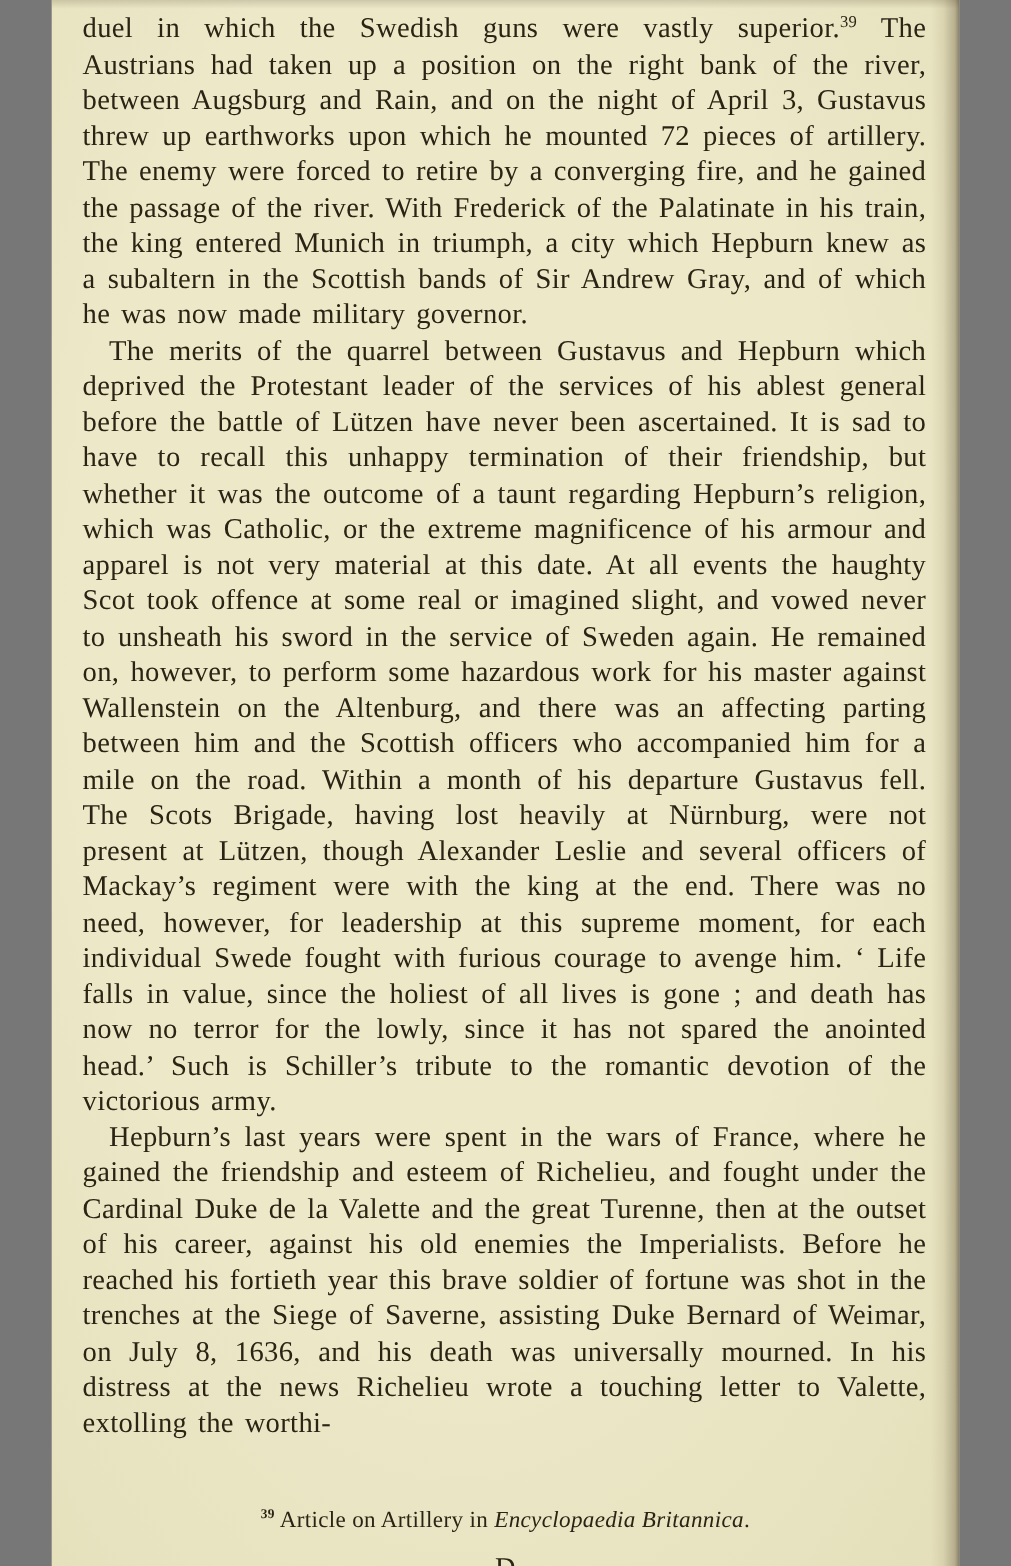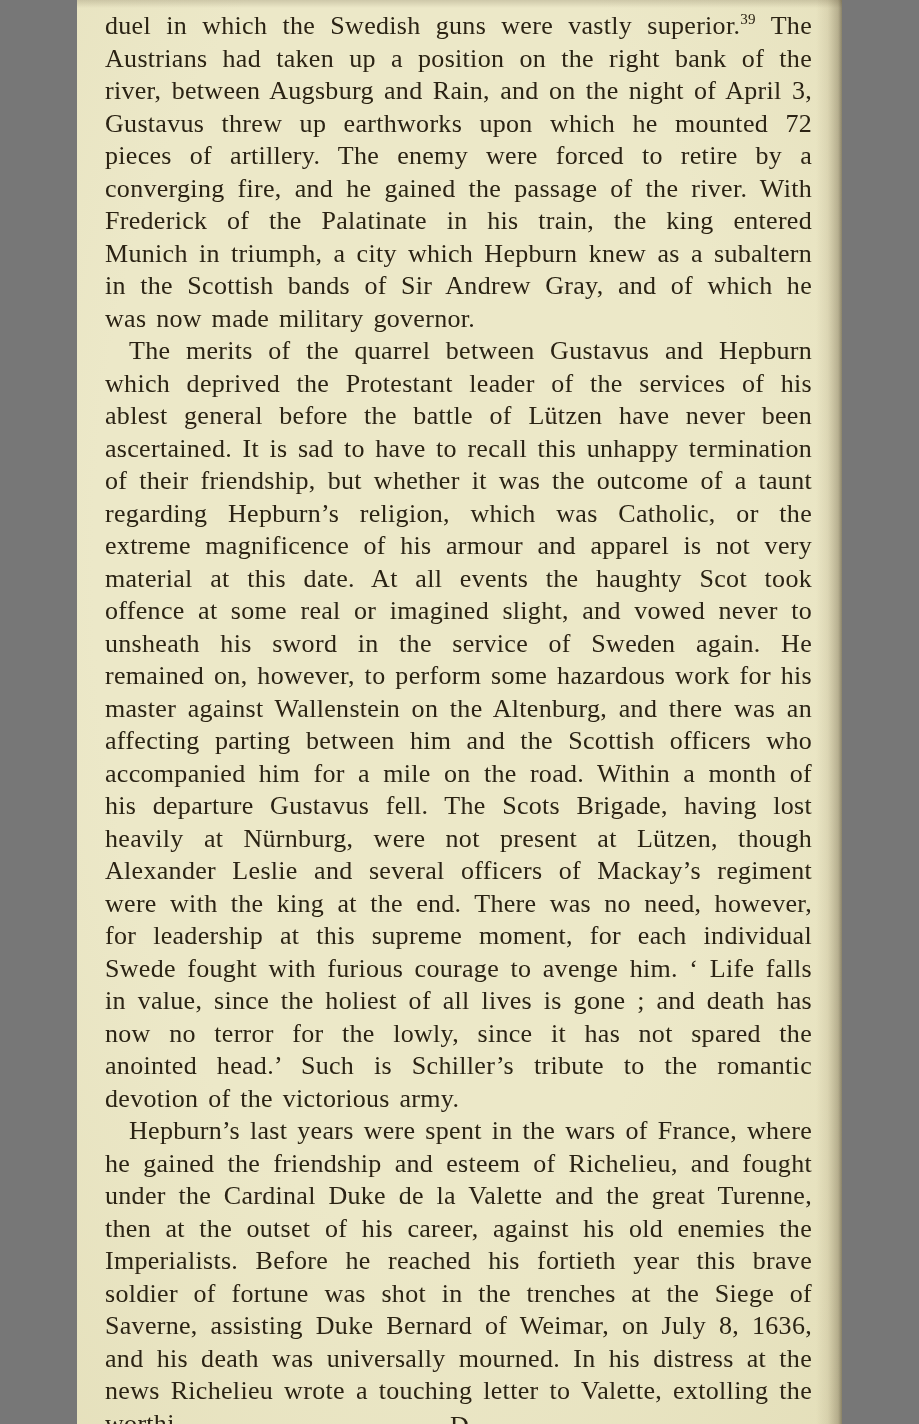--- a/index.html
+++ b/index.html
@@ -2,21 +2,21 @@
 <html><head>
 <meta charset="utf-8">
 <style>
   html, body {
     margin: 0;
     padding: 0;
     background: #777;
   }
   .page {
     position: relative;
-    width: 765px;
+    width: 825px;
     height: 1424px;
     margin: 0 auto;
     box-sizing: border-box;
     padding: 10px 30px 0 28px;
     background: radial-gradient(ellipse at 45% 40%, #ece8c8 55%, #e4dfba 100%);
     color: #2b2314;
     font-family: "Liberation Serif", "DejaVu Serif", serif;
     font-size: 26px;
     line-height: 32.5px;
     overflow: hidden;
@@ -90,19 +90,20 @@
 <div class="page">
 
   <div class="text-block">
     <p class="para no-indent"><span>duel in which the Swedish guns were vastly superior.</span><sup class="fn-ref">39</sup><span> The Austrians had taken up a position on the right bank of the river, between Augsburg and Rain, and on the night of April 3, Gustavus threw up earthworks upon which he mounted 72 pieces of artillery.  The enemy were forced to retire by a converging fire, and he gained the passage of the river.  With Frederick of the Palatinate in his train, the king entered Munich in triumph, a city which Hepburn knew as a subaltern in the Scottish bands of Sir Andrew Gray, and of which he was now made military governor.</span></p>
 
     <p class="para indent">The merits of the quarrel between Gustavus and Hepburn which deprived the Protestant leader of the services of his ablest general before the battle of Lützen have never been ascertained. It is sad to have to recall this unhappy termination of their friendship, but whether it was the outcome of a taunt regarding Hepburn’s religion, which was Catholic, or the extreme magnificence of his armour and apparel is not very material at this date.  At all events the haughty Scot took offence at some real or imagined slight, and vowed never to unsheath his sword in the service of Sweden again. He remained on, however, to perform some hazardous work for his master against Wallenstein on the Altenburg, and there was an affecting parting between him and the Scottish officers who accompanied him for a mile on the road.  Within a month of his departure Gustavus fell.  The Scots Brigade, having lost heavily at Nürnburg, were not present at Lützen, though Alexander Leslie and several officers of Mackay’s regiment were with the king at the end.  There was no need, however, for leadership at this supreme moment, for each individual Swede fought with furious courage to avenge him.  ‘ Life falls in value, since the holiest of all lives is gone ; and death has now no terror for the lowly, since it has not spared the anointed head.’  Such is Schiller’s tribute to the romantic devotion of the victorious army.</p>
 
     <p class="para indent">Hepburn’s last years were spent in the wars of France, where he gained the friendship and esteem of Richelieu, and fought under the Cardinal Duke de la Valette and the great Turenne, then at the outset of his career, against his old enemies the Imperialists.  Before he reached his fortieth year this brave soldier of fortune was shot in the trenches at the Siege of Saverne, assisting Duke Bernard of Weimar, on July 8, 1636, and his death was universally mourned.  In his distress at the news Richelieu wrote a touching letter to Valette, extolling the worthi-</p>
   </div>
 
+  <div class="footnote"><sup class="fn-ref">39</sup><span> Article on Artillery in </span><span class="fn-italic">Encyclopaedia Britannica</span><span>.</span></div>
 
   <div class="catchword">D</div>
 
   <div class="edge-shadow-right"></div>
   <div class="edge-shadow-top"></div>
 
 </div>
 
 </body></html>

